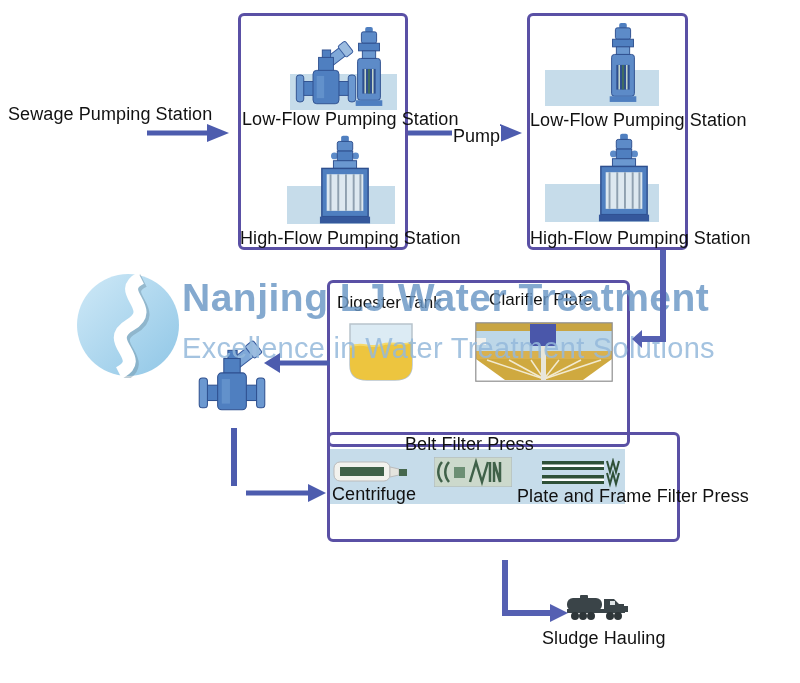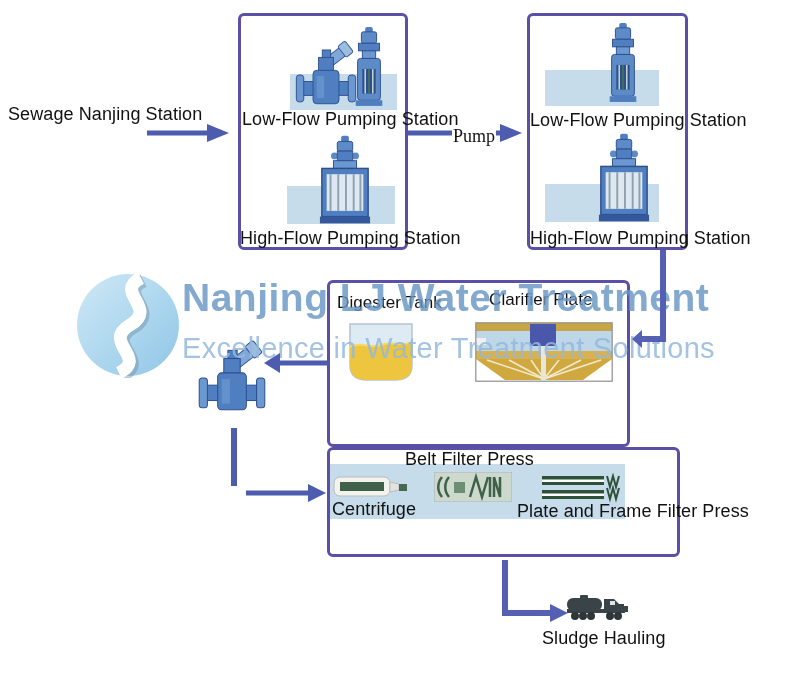--- a/index.html
+++ b/index.html
@@ -26,21 +26,21 @@
     color:rgba(105,150,197,0.82);letter-spacing:0.5px;white-space:nowrap;z-index:25;
     pointer-events:none;
   }
   .wm-tag{
     position:absolute;left:182px;top:332px;font-size:29px;
     color:rgba(148,184,219,0.85);letter-spacing:0.3px;white-space:nowrap;z-index:25;
     pointer-events:none;
   }
   .pump-word{
     position:absolute;left:452px;top:126px;font-size:18px;color:#111;
-    background:#fff;z-index:29;padding:0 1px;white-space:nowrap;font-family:Liberation Serif, serif;
+    background:#fff;z-index:29;padding:0 1px;white-space:nowrap;
   }
 </style>
 </head>
 <body>
 
 <div class="canvas">
 
   <svg class="wm" style="left:75px;top:272px" width="106" height="106" viewBox="0 0 106 106">
     <defs>
       <linearGradient id="lg" x1="0" y1="0" x2="1" y2="1">
@@ -48,21 +48,21 @@
         <stop offset="1" stop-color="#8fc6e6"></stop>
       </linearGradient>
     </defs>
     <circle cx="53" cy="53" r="51" fill="url(#lg)"></circle>
     <path d="M66,6 C38,20 84,36 55,53 C26,70 74,86 44,101" stroke="rgba(110,145,165,0.45)" stroke-width="14" fill="none" transform="translate(2.5,2.5)"></path>
     <path d="M66,6 C38,20 84,36 55,53 C26,70 74,86 44,101" stroke="#ffffff" stroke-width="13" fill="none"></path>
   </svg>
   <div class="wm-brand">Nanjing LJ Water Treatment</div>
   <div class="wm-tag">Excellence in Water Treatment Solutions</div>
 
-  <div class="lbl" style="left:8px;top:105px">Sewage Nanjing Station</div>
+  <div class="lbl" style="left:8px;top:105px">Sewage Pumping Station</div>
 
   <svg class="arrow" style="left:147px;top:124px" width="82" height="18" viewBox="0 0 82 18">
     <rect x="0" y="6.5" width="60" height="5" fill="#4d5cae"></rect>
     <polygon points="60,0 82,9 60,18" fill="#4d5cae"></polygon>
   </svg>
 
   <div class="box" style="left:238px;top:13px;width:170px;height:237px">
     <div class="band" style="left:49px;top:58px;width:107px;height:36px"></div>
     <svg class="icon" style="left:53px;top:21px" width="64" height="76" viewBox="0 0 68 82">
       <g transform="rotate(-38 42 24)">
@@ -208,21 +208,21 @@
     <rect x="24" y="42" width="8" height="24" fill="#6b98d0" opacity="0.7"></rect>
   </svg>
 
   <div class="vline" style="left:231px;top:428px;width:6px;height:58px"></div>
 
   <svg class="arrow" style="left:246px;top:484px" width="80" height="18" viewBox="0 0 80 18">
     <rect x="0" y="6.5" width="62" height="5" fill="#4d5cae"></rect>
     <polygon points="62,0 80,9 62,18" fill="#4d5cae"></polygon>
   </svg>
 
-  <div class="box" style="left:327px;top:447px;width:353px;height:110px">
+  <div class="box" style="left:327px;top:432px;width:353px;height:110px">
     <div class="lbl" style="left:75px;top:0px">Belt Filter Press</div>
     <div class="band" style="left:0px;top:14px;width:295px;height:55px"></div>
     <svg class="icon" style="left:2px;top:24px" width="78" height="28" viewBox="0 0 76 28">
       <rect x="1" y="3" width="56" height="19" rx="6" fill="#f2f2ee" stroke="#bbbbbb" stroke-width="1"></rect>
       <rect x="7" y="8" width="44" height="9" fill="#3f6149"></rect>
       <polygon points="57,8 66,10 66,16 57,18" fill="#e4e4de" stroke="#bbbbbb" stroke-width="1"></polygon>
       <rect x="66" y="10" width="8" height="7" fill="#46684e"></rect>
     </svg>
     <svg class="icon" style="left:104px;top:22px" width="78" height="30" viewBox="0 0 78 30">
       <rect x="0" y="0" width="78" height="30" fill="#ccd9cc" stroke="#aab4bb" stroke-width="1"></rect>

